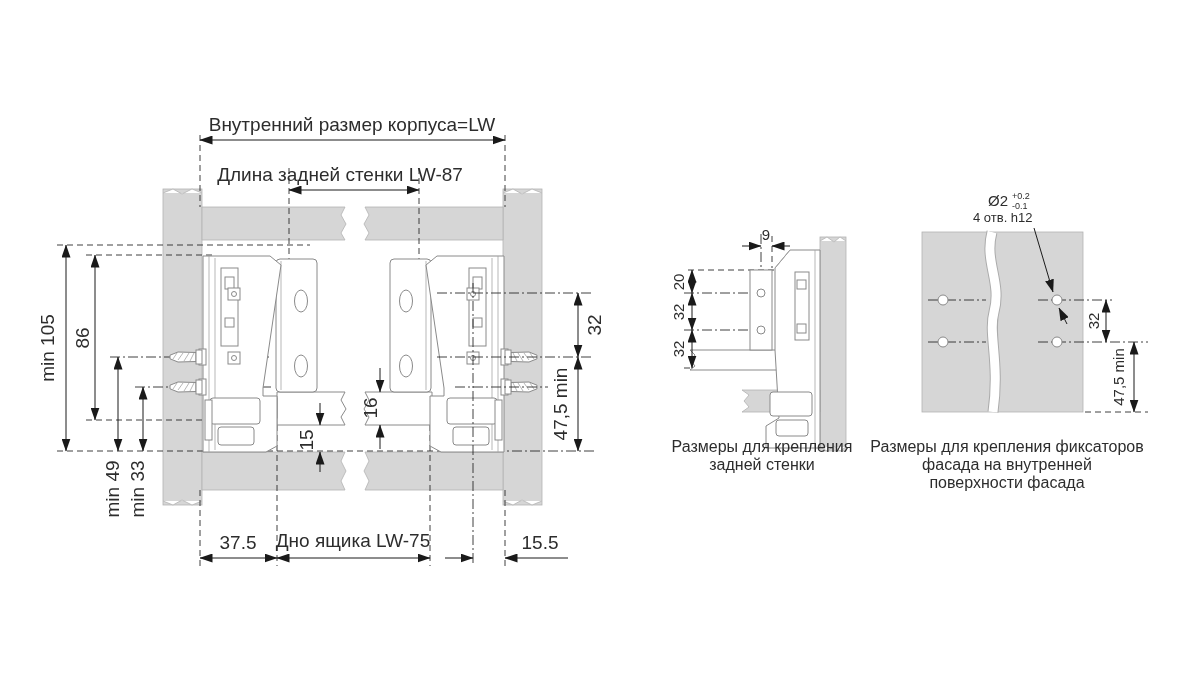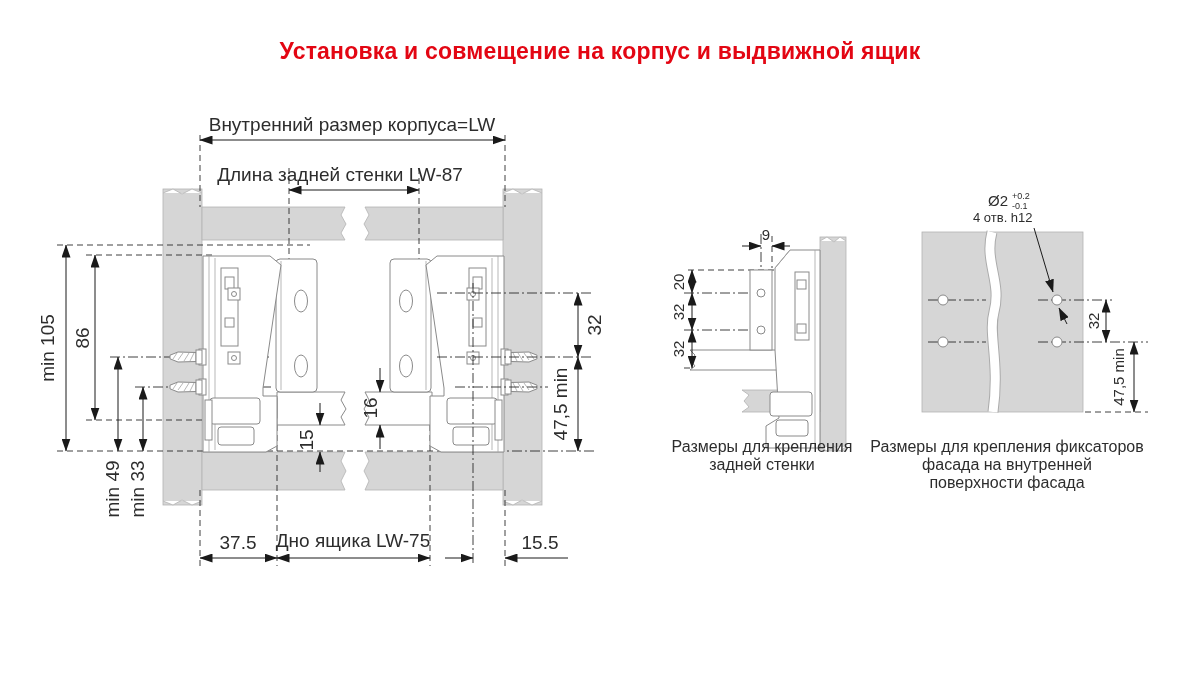--- a/index.html
+++ b/index.html
@@ -17,21 +17,20 @@
   .white{fill:#fff;stroke:#8a8a8a;stroke-width:1;}
   .thin{stroke:#a5a5a5;stroke-width:.8;fill:none;}
   .dim{stroke:#1a1a1a;stroke-width:1;fill:none;}
   .dash{stroke:#2a2a2a;stroke-width:.9;fill:none;stroke-dasharray:6 4;}
   .ddot{stroke:#2a2a2a;stroke-width:.9;fill:none;stroke-dasharray:10 3 2 3;}
 </style>
 </head>
 <body>
 
 <div class="page">
-  <div class="title">Установка и совмещение на корпус и выдвижной ящик</div>
 
   <svg width="1200" height="675" viewBox="0 0 1200 675">
     <defs>
       <marker id="ah" orient="auto-start-reverse" markerUnits="userSpaceOnUse" markerWidth="13" markerHeight="9" refX="12.5" refY="4.5">
         <path d="M0,0 L13,4.5 L0,9 z" fill="#1a1a1a"></path>
       </marker>
       <g id="screwL">
         <polygon class="white" points="196,-4.5 178,-5 170,-1.8 170,1.8 178,5 196,4.5"></polygon>
         <line class="thin" x1="173" y1="2" x2="177" y2="-4"></line>
         <line class="thin" x1="178" y1="3" x2="183" y2="-4"></line>

